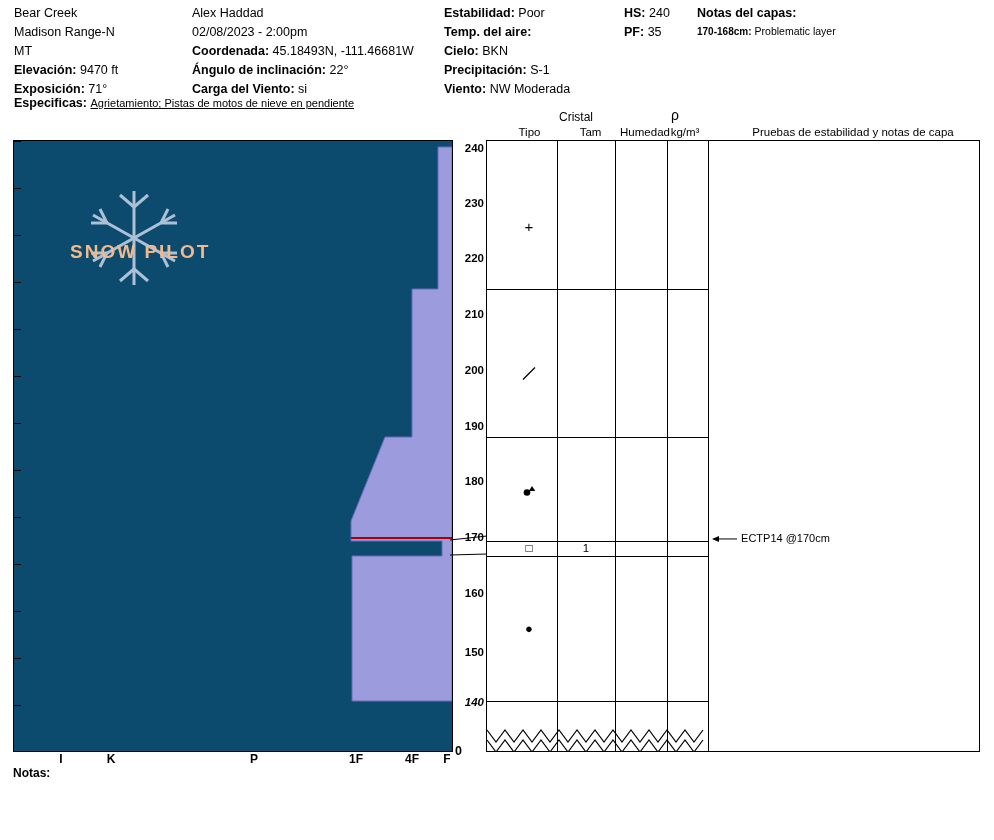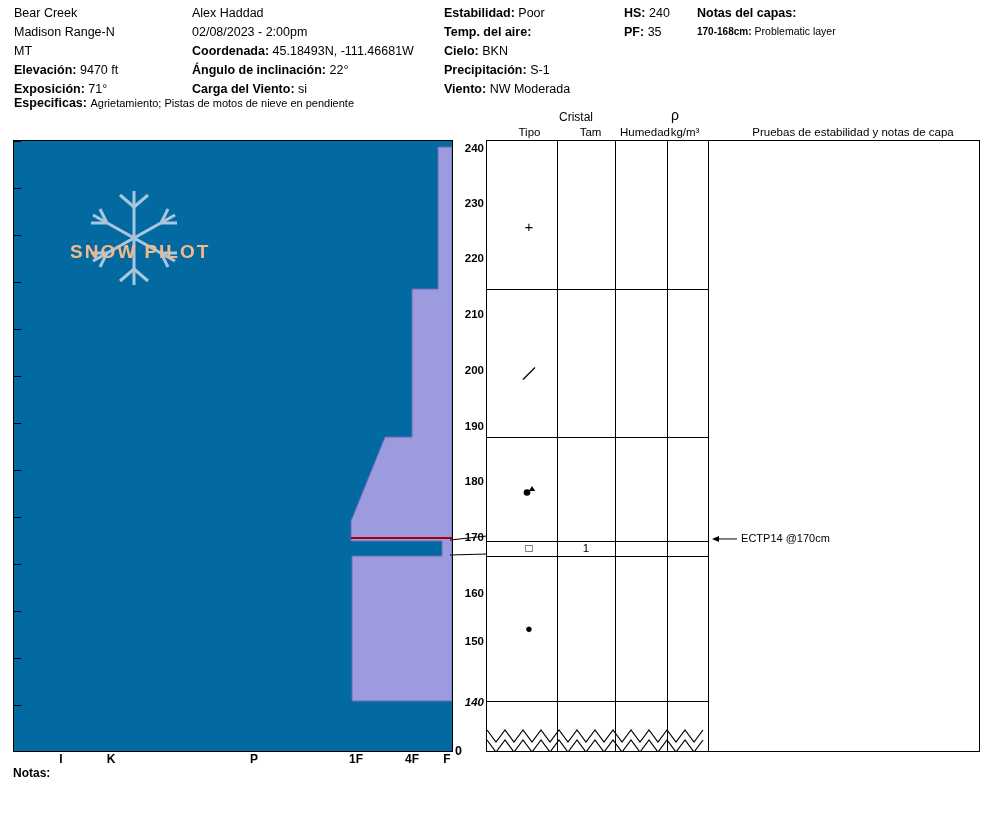--- a/index.html
+++ b/index.html
@@ -56,39 +56,39 @@
   .notas-capas-depth { font-weight: bold; font-size: 10px; }
   .notas-capas-text { font-size: 10.5px; }
 
   .especificas {
     position: absolute;
     left: 14px;
     top: 96px;
     font-size: 12.5px;
     white-space: nowrap;
   }
-  .especificas .small { font-size: 11px; }
+  .especificas .small { font-size: 11px; text-decoration: underline; }
 
   
   .graph-wrap {
     position: absolute;
     left: 0;
     top: 140px;
   }
 
   
   .hardness-panel {
     position: absolute;
     left: 13px;
     top: 0px;
     width: 440px;
     height: 612px;
     border: 1px solid #000;
     box-sizing: border-box;
-    background: #0369a1;
+    background: #0c4a6e;
     overflow: hidden;
   }
   .hard-tick {
     position: absolute;
     left: 0;
     width: 7px;
     height: 0;
     border-top: 1px solid #000;
   }
   .profile-svg {
@@ -368,21 +368,21 @@
     <div class="depth-axis">
       <div class="depth-label" style="top:8px;">240</div>
       <div class="depth-label" style="top:63px;">230</div>
       <div class="depth-label" style="top:118px;">220</div>
       <div class="depth-label" style="top:174px;">210</div>
       <div class="depth-label" style="top:230px;">200</div>
       <div class="depth-label" style="top:286px;">190</div>
       <div class="depth-label" style="top:341px;margin-left:13px;">180</div>
       <div class="depth-label" style="top:397px;">170</div>
       <div class="depth-label" style="top:453px;">160</div>
-      <div class="depth-label" style="top:501px;">150</div>
+      <div class="depth-label" style="top:512px;">150</div>
       <div class="depth-label" style="top:562px;font-style:italic;">140</div>
     </div>
 
     <div class="col-head-top" style="left:541px; top:-30px; width:70px;">Cristal</div>
     <div class="col-head-top" style="left:655px; top:-33px; width:40px; font-size:14px;">ρ</div>
     <div class="col-head" style="left:502px; top:-14px; width:55px;">Tipo</div>
     <div class="col-head" style="left:563px; top:-14px; width:55px;">Tam</div>
     <div class="col-head" style="left:612px; top:-14px; width:66px;">Humedad</div>
     <div class="col-head" style="left:655px; top:-14px; width:60px;">kg/m³</div>
     <div class="col-head" style="left:718px; top:-14px; width:270px;">Pruebas de estabilidad y notas de capa</div>

